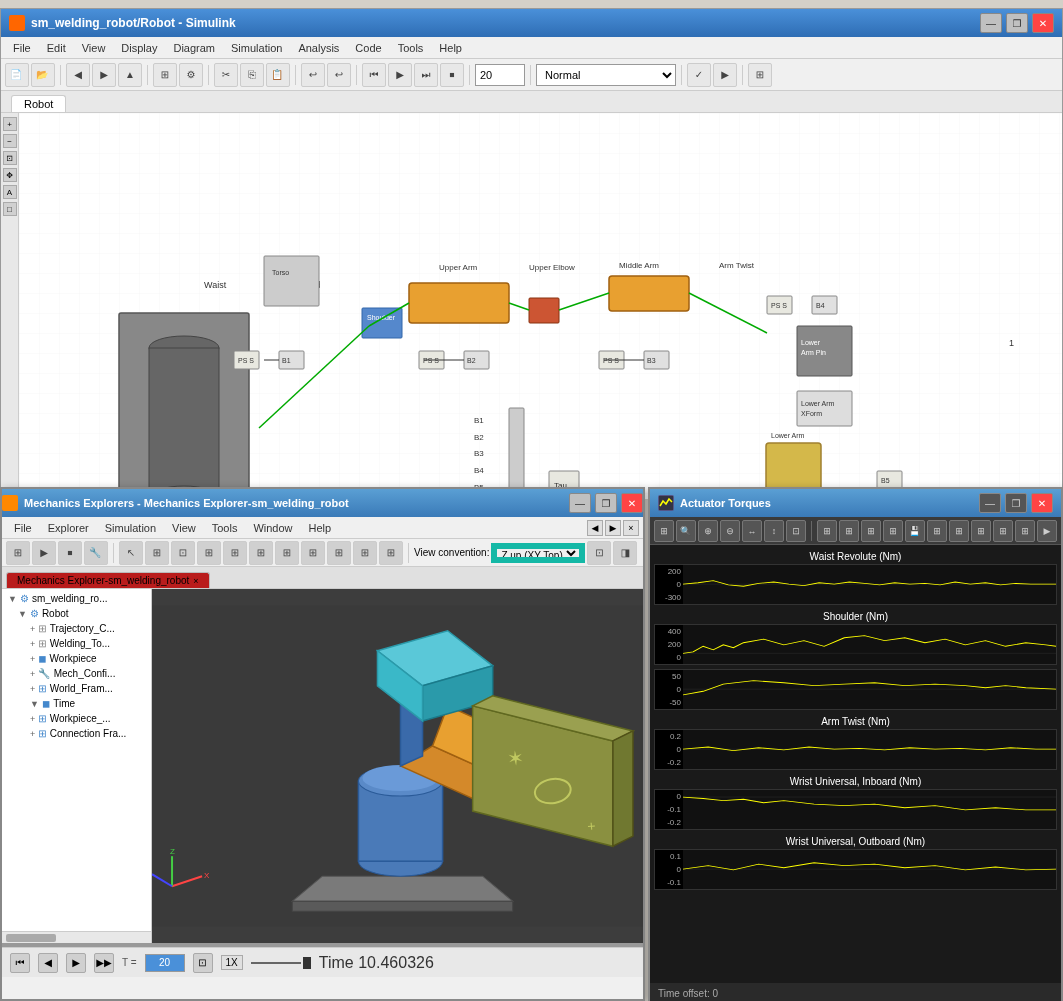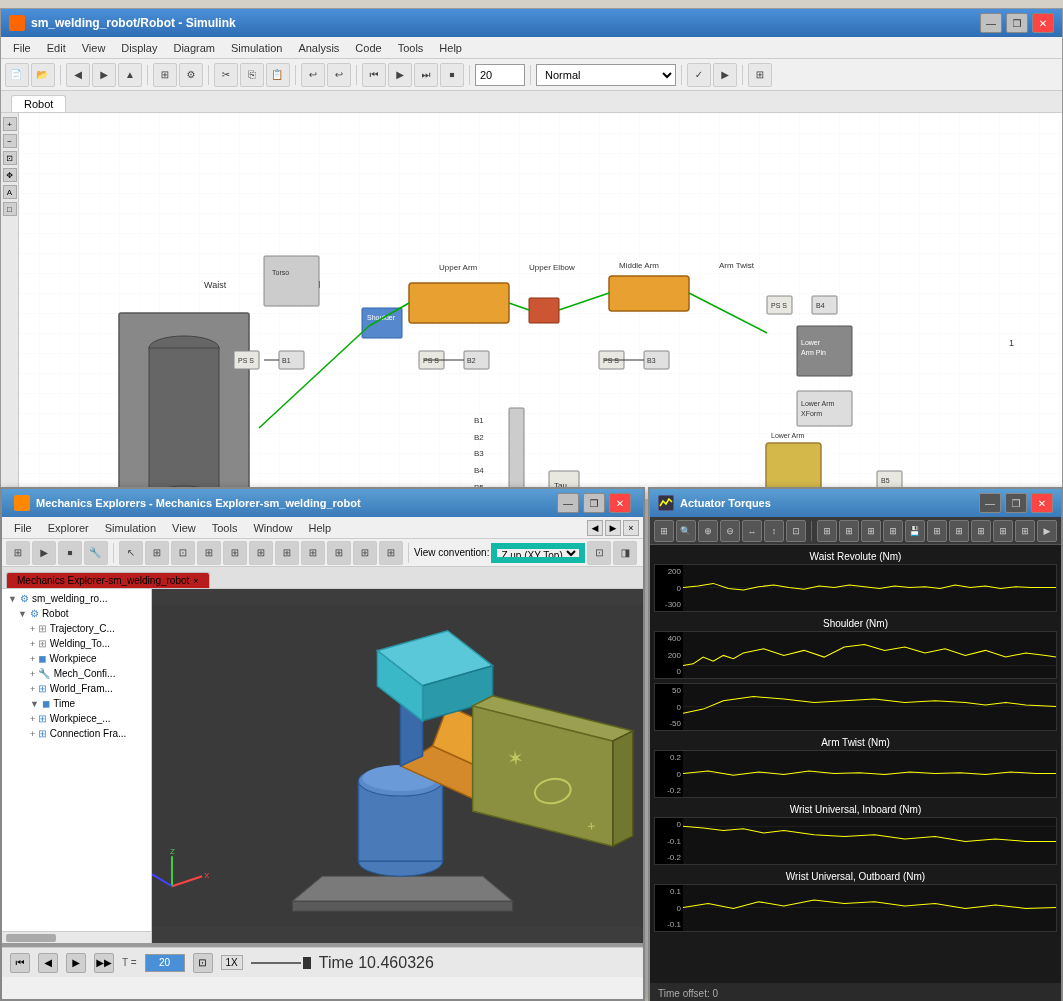--- a/index.html
+++ b/index.html
@@ -116,21 +116,21 @@
       top: 487px; left: 0;
       width: 645px;
       height: 514px;
       background: #f0f0f0;
       border: 2px solid #888;
       box-shadow: 2px 2px 8px rgba(0,0,0,0.3);
     }
     .mech-title {
       background: linear-gradient(to bottom, #5a9fd4, #3a7ab8);
       color: white;
-      padding: 4px 12px;
+      padding: 4px 0;
       display: flex;
       align-items: center;
       justify-content: space-between;
       height: 28px;
     }
     .mech-title-left { display: flex; align-items: center; gap: 6px; font-size: 11px; font-weight: bold; }
     .mech-icon { width: 16px; height: 16px; background: #ff8800; border-radius: 2px; }
 
     .mech-menu {
       background: #f0f0f0;
@@ -277,21 +277,21 @@
       color: white;
       font-size: 10px;
       text-align: center;
       padding: 2px 0;
       background: #1a1a1a;
     }
     .plot-area {
       background: #000;
       border: 1px solid #333;
       position: relative;
-      height: 48px;
+      height: 41px;
       overflow: hidden;
     }
     .y-axis-labels {
       position: absolute;
       left: 0; top: 0; bottom: 0;
       width: 28px;
       display: flex; flex-direction: column;
       justify-content: space-between;
       padding: 2px 0;
     }

